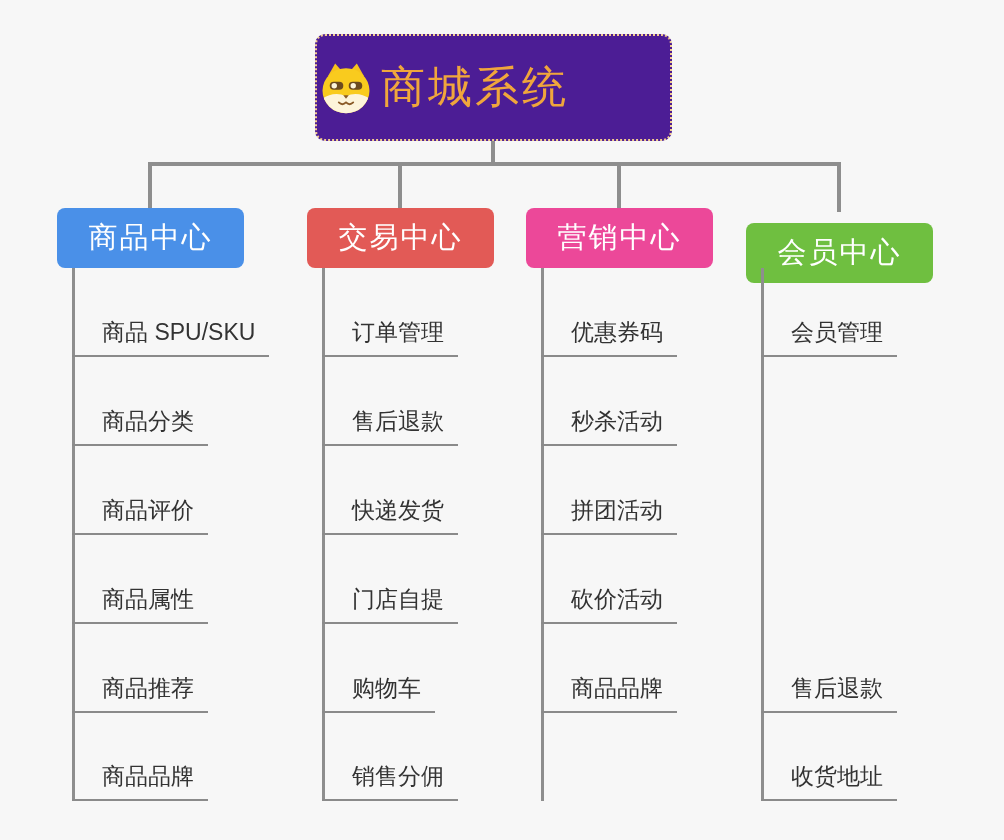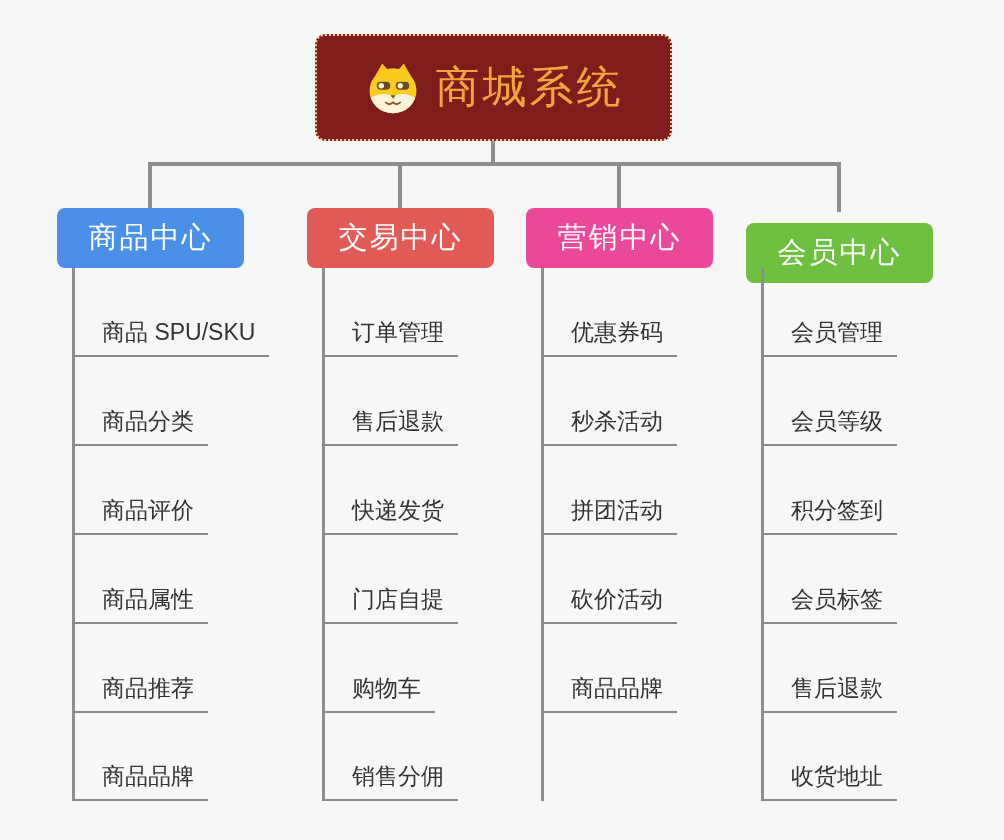--- a/index.html
+++ b/index.html
@@ -13,27 +13,26 @@
     height:840px;
     background:#f7f7f7;
     overflow:hidden;
   }
   
   .root-node{
     position:absolute;
     left:315px; top:34px;
     width:357px; height:107px;
     box-sizing:border-box;
-    background:#7f1d1d;
+    background:#4c1d95;
     border:2px dotted #f4cd90;
     border-radius:10px;
     display:flex;
     align-items:center;
-    justify-content:center;
-    gap:14px;
+    gap:6px;
   }
   .root-title{
     font-size:44px;
     letter-spacing:3px;
     font-weight:400;
     white-space:nowrap;
   }
   .root-icon{width:58px;height:56px;flex:0 0 auto;}
   
   .line{position:absolute;background:#8e8e8e;}
@@ -164,20 +163,17 @@
     <div class="item item-0">优惠券码</div>
     <div class="item item-2">拼团活动</div>
     <div class="item item-3">砍价活动</div>
     <div class="item item-4">商品品牌</div>
   </div>
 
   <div class="branch branch-3">
     <div class="branch-header" style="background: rgb(111, 191, 64); margin-top: 15px;">会员中心</div>
     <div class="branch-vline"></div>
     <div class="item item-0">会员管理</div>
-    <div class="item item-1">会员等级</div>
-    <div class="item item-2">积分签到</div>
-    <div class="item item-3">会员标签</div>
     <div class="item item-4">售后退款</div>
     <div class="item item-5">收货地址</div>
   </div>
 
 </div>
 
 </body></html>

